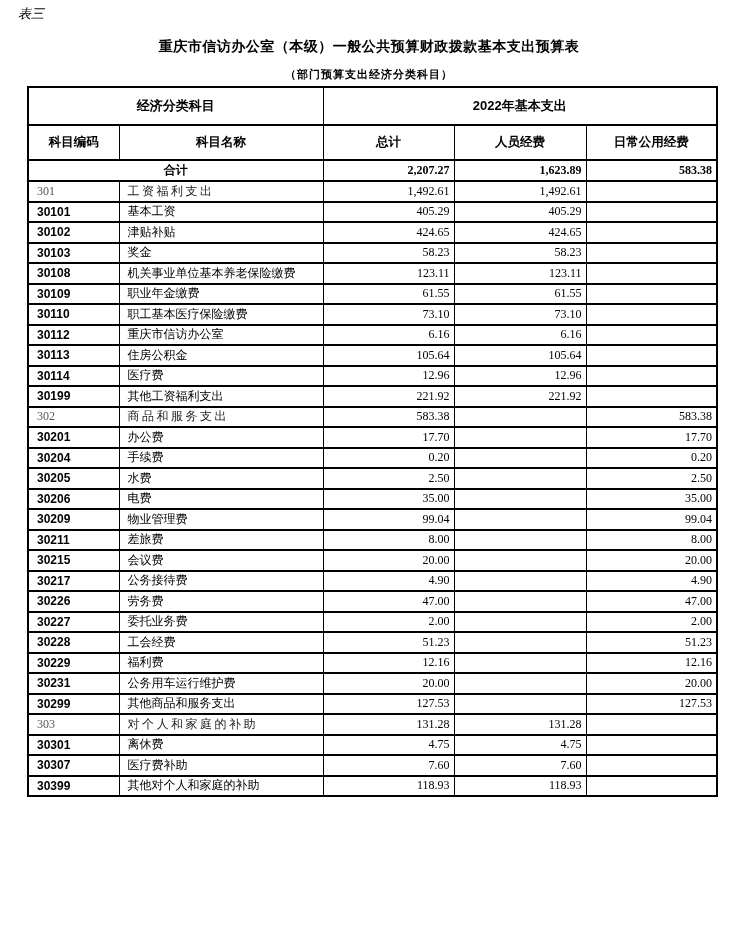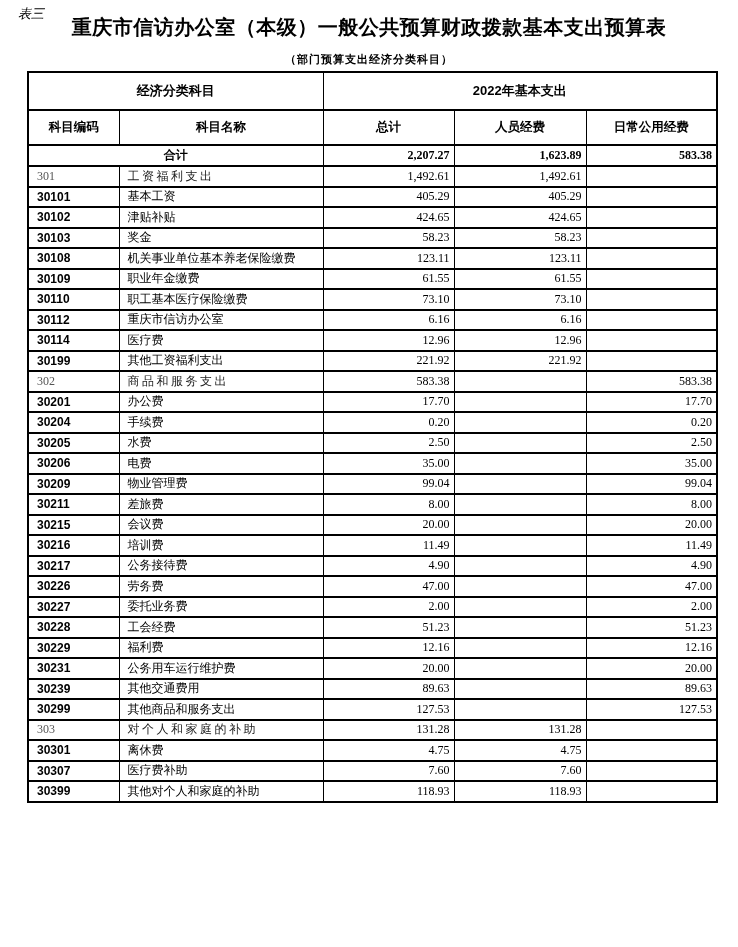--- a/index.html
+++ b/index.html
@@ -15,23 +15,23 @@
   }
   .form-tag {
     position: absolute;
     left: 18px;
     top: 5px;
     font-size: 13px;
     font-style: italic;
     font-family: "Liberation Serif", serif;
   }
   .doc-title {
-    padding-top: 14px;
-    text-align: center;
-    font-size: 20px;
+    padding-top: 38px;
+    text-align: center;
+    font-size: 14px;
     font-weight: bold;
     font-family: "Liberation Sans", sans-serif;
     letter-spacing: 0.5px;
   }
   .doc-subtitle {
     margin-top: 11px;
     text-align: center;
     font-size: 11px;
     font-weight: bold;
     font-family: "Liberation Serif", serif;
@@ -209,20 +209,27 @@
           <td class="num"></td>
         </tr>
         <tr>
           <td class="code">30112</td>
           <td class="name">重庆市信访办公室</td>
           <td class="num">6.16</td>
           <td class="num">6.16</td>
           <td class="num"></td>
         </tr>
         <tr>
+          <td class="code">30113</td>
+          <td class="name">住房公积金</td>
+          <td class="num">105.64</td>
+          <td class="num">105.64</td>
+          <td class="num"></td>
+        </tr>
+        <tr>
           <td class="code">30114</td>
           <td class="name">医疗费</td>
           <td class="num">12.96</td>
           <td class="num">12.96</td>
           <td class="num"></td>
         </tr>
         <tr>
           <td class="code">30199</td>
           <td class="name">其他工资福利支出</td>
           <td class="num">221.92</td>
@@ -279,27 +286,20 @@
           <td class="num">8.00</td>
         </tr>
         <tr>
           <td class="code">30215</td>
           <td class="name">会议费</td>
           <td class="num">20.00</td>
           <td class="num"></td>
           <td class="num">20.00</td>
         </tr>
         <tr>
-          <td class="code">30216</td>
-          <td class="name">培训费</td>
-          <td class="num">11.49</td>
-          <td class="num"></td>
-          <td class="num">11.49</td>
-        </tr>
-        <tr>
           <td class="code">30217</td>
           <td class="name">公务接待费</td>
           <td class="num">4.90</td>
           <td class="num"></td>
           <td class="num">4.90</td>
         </tr>
         <tr>
           <td class="code">30226</td>
           <td class="name">劳务费</td>
           <td class="num">47.00</td>
@@ -326,27 +326,20 @@
           <td class="num">12.16</td>
           <td class="num"></td>
           <td class="num">12.16</td>
         </tr>
         <tr>
           <td class="code">30231</td>
           <td class="name">公务用车运行维护费</td>
           <td class="num">20.00</td>
           <td class="num"></td>
           <td class="num">20.00</td>
-        </tr>
-        <tr>
-          <td class="code">30239</td>
-          <td class="name">其他交通费用</td>
-          <td class="num">89.63</td>
-          <td class="num"></td>
-          <td class="num">89.63</td>
         </tr>
         <tr>
           <td class="code">30299</td>
           <td class="name">其他商品和服务支出</td>
           <td class="num">127.53</td>
           <td class="num"></td>
           <td class="num">127.53</td>
         </tr>
         <tr class="category">
           <td class="code">303</td>

